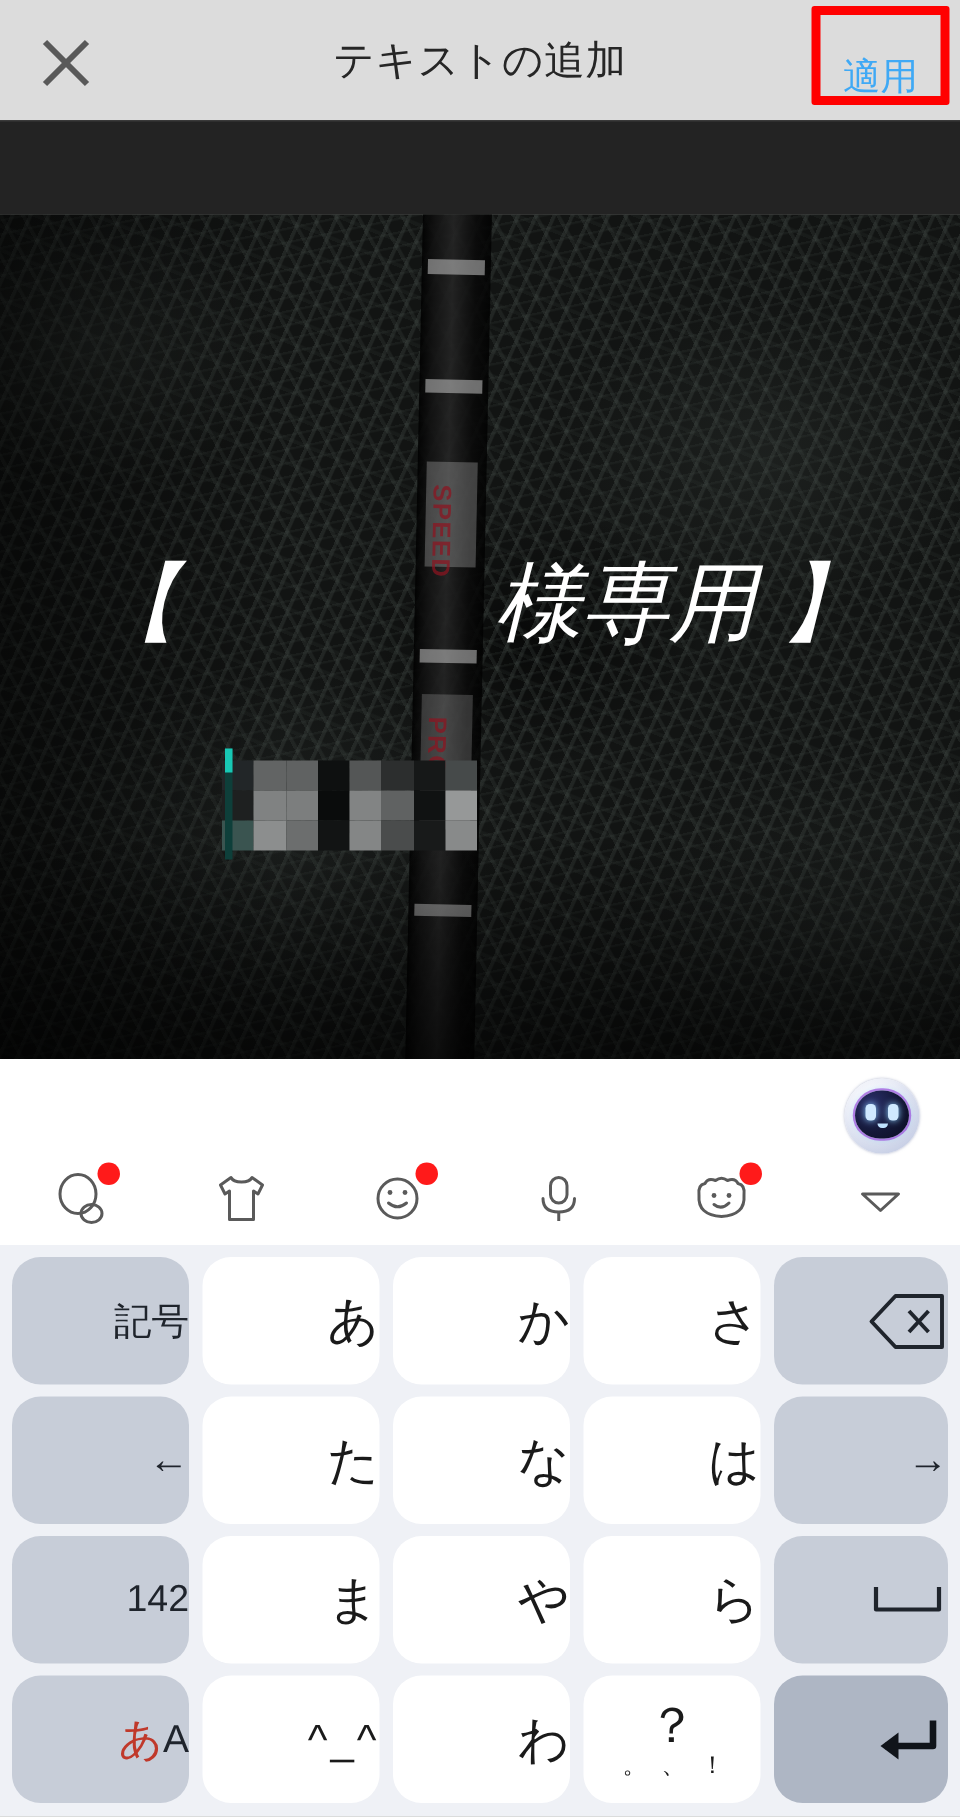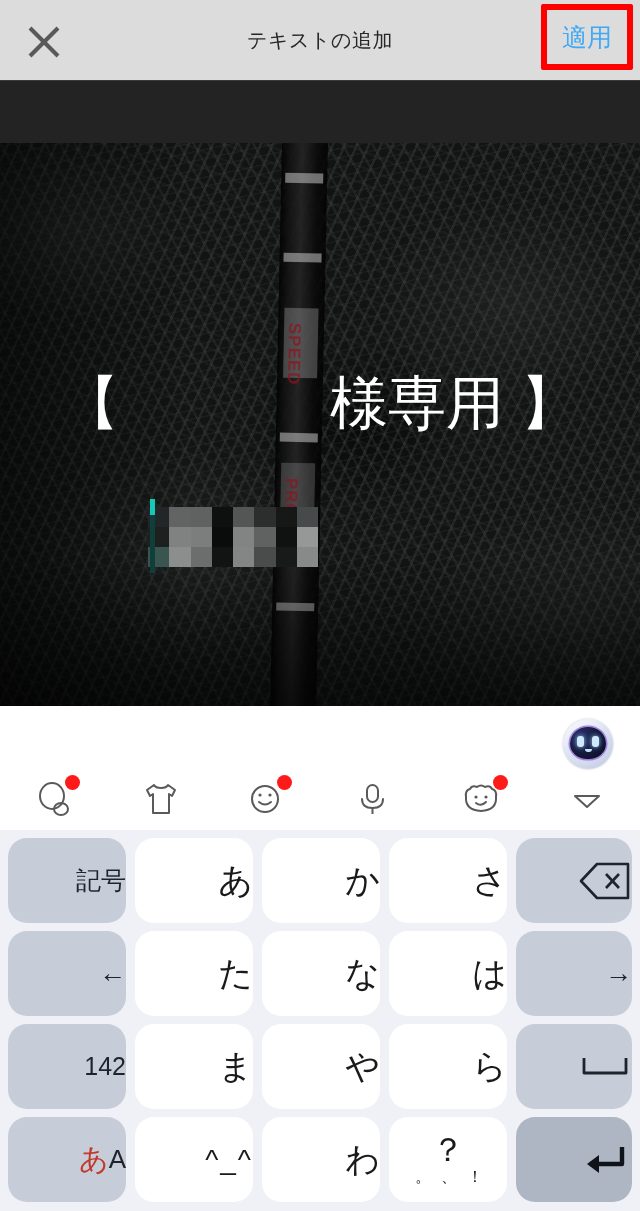--- a/index.html
+++ b/index.html
@@ -35,32 +35,32 @@
     width: 40px; height: 40px;
     cursor: pointer;
   }
   .close-icon svg { display: block; }
   .header-title {
     position: absolute;
     left: 0; top: 0;
     width: 640px; height: 80px;
     line-height: 80px;
     text-align: center;
-    font-size: 20px;
+    font-size: 27px;
     color: #262626;
     letter-spacing: 0.5px;
   }
   .apply-wrap {
     position: absolute;
     left: 549px; top: 12px;
     width: 76px; height: 50px;
   }
   .apply-btn {
     position: absolute;
-    left: 0; top: 0;
+    left: 0; top: 14px;
     width: 76px; height: 50px;
     line-height: 50px;
     text-align: center;
     font-size: 25px;
     color: #3fa9f5;
     cursor: pointer;
   }
   .apply-highlight {
     position: absolute;
     left: 541px; top: 4px;
@@ -153,20 +153,21 @@
     left: 0; top: 222px;
     width: 640px;
     text-align: center;
     font-size: 58px;
     line-height: 76px;
     color: #ffffff;
     font-family: "Liberation Sans", sans-serif;
     white-space: nowrap;
     letter-spacing: 0px;
     z-index: 4;
+    font-style: italic;
   }
   .mosaic {
     position: absolute;
     left: 148px; top: 364px;
     width: 170px; height: 60px;
     z-index: 6;
     display: grid;
     grid-template-columns: repeat(8, 1fr);
     grid-template-rows: repeat(3, 1fr);
   }

